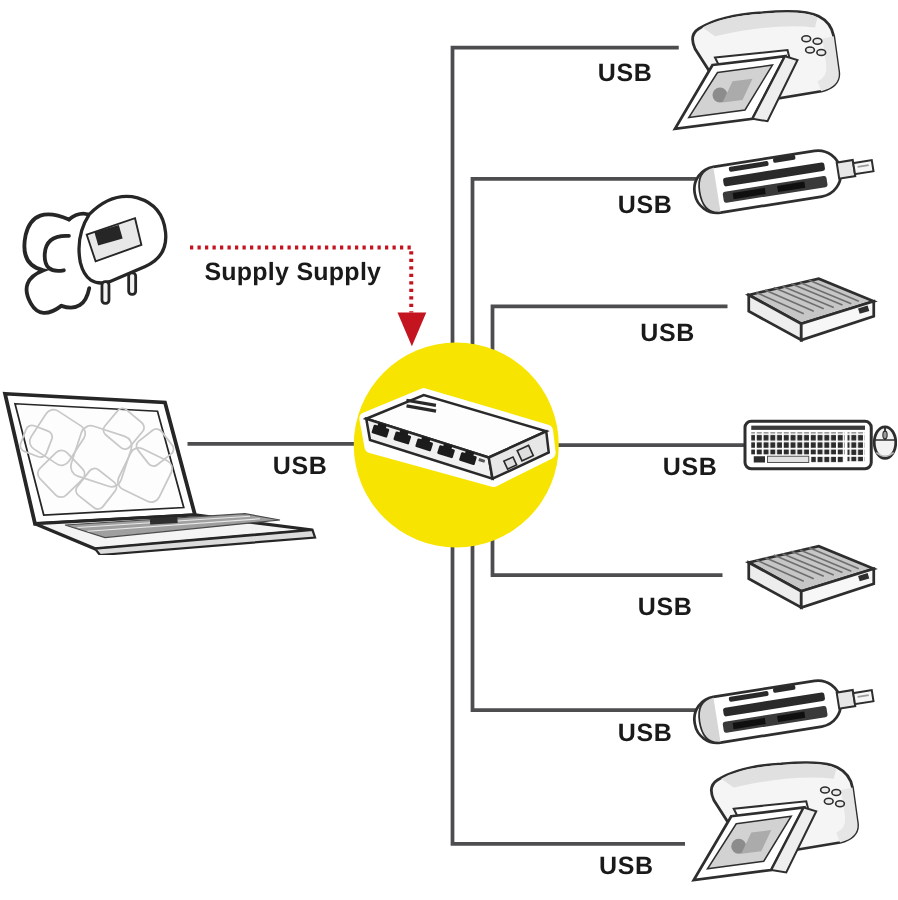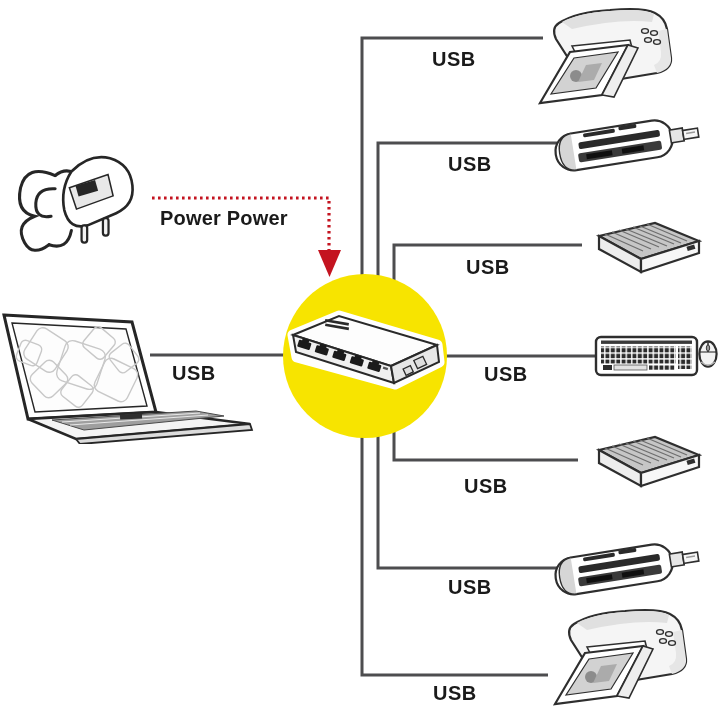--- a/index.html
+++ b/index.html
@@ -12,21 +12,21 @@
   .power-path{stroke:var(--power-arrow-red,#C41420);stroke-width:3.2;fill:none;stroke-dasharray:2.6 3.4;}
   .power-head{fill:var(--power-arrow-red,#C41420);}
   .hub-circle{
     position:absolute;left:283px;top:274px;width:164px;height:164px;border-radius:50%;
     background:var(--hub-highlight-yellow,#F7E400);
   }
   .dev{position:absolute;}
   .lbl{
     position:absolute;color:var(--label-text,#1A1A1A);
     font-weight:bold;font-size:20px;line-height:22px;letter-spacing:.5px;
-    width:90px;text-align:left;white-space:nowrap;
+    width:90px;text-align:right;white-space:nowrap;
   }
   .lbl-power{width:145px;letter-spacing:.2px;}
   .defs-hidden{position:absolute;width:0;height:0;overflow:hidden;}
 </style>
 </head>
 <body>
 
 <svg class="defs-hidden" aria-hidden="true">
   <defs>
     <g id="hub-port" fill="#1b1b1b">
@@ -211,21 +211,21 @@
   <svg class="dev" style="left:575px;top:434px" width="130" height="60">
       <use href="#sym-drive" width="100%" height="100%"></use>
     </svg>
   <svg class="dev" style="left:549px;top:536px" width="154" height="64">
       <use href="#sym-cardreader" width="100%" height="100%"></use>
     </svg>
   <svg class="dev" style="left:541px;top:600px" width="172" height="112">
       <use href="#sym-printer" width="100%" height="100%"></use>
     </svg>
 
-  <div class="lbl lbl-power" style="left:160px;top:207px">Power Power</div>
+  <div class="lbl lbl-power" style="left:160px;top:207px">Supply Supply</div>
   <div class="lbl" style="left:172px;top:362px">USB</div>
   <div class="lbl" style="left:432px;top:48px">USB</div>
   <div class="lbl" style="left:448px;top:153px">USB</div>
   <div class="lbl" style="left:466px;top:256px">USB</div>
   <div class="lbl" style="left:484px;top:363px">USB</div>
   <div class="lbl" style="left:464px;top:475px">USB</div>
   <div class="lbl" style="left:448px;top:576px">USB</div>
   <div class="lbl" style="left:433px;top:682px">USB</div>
 
 </div>

